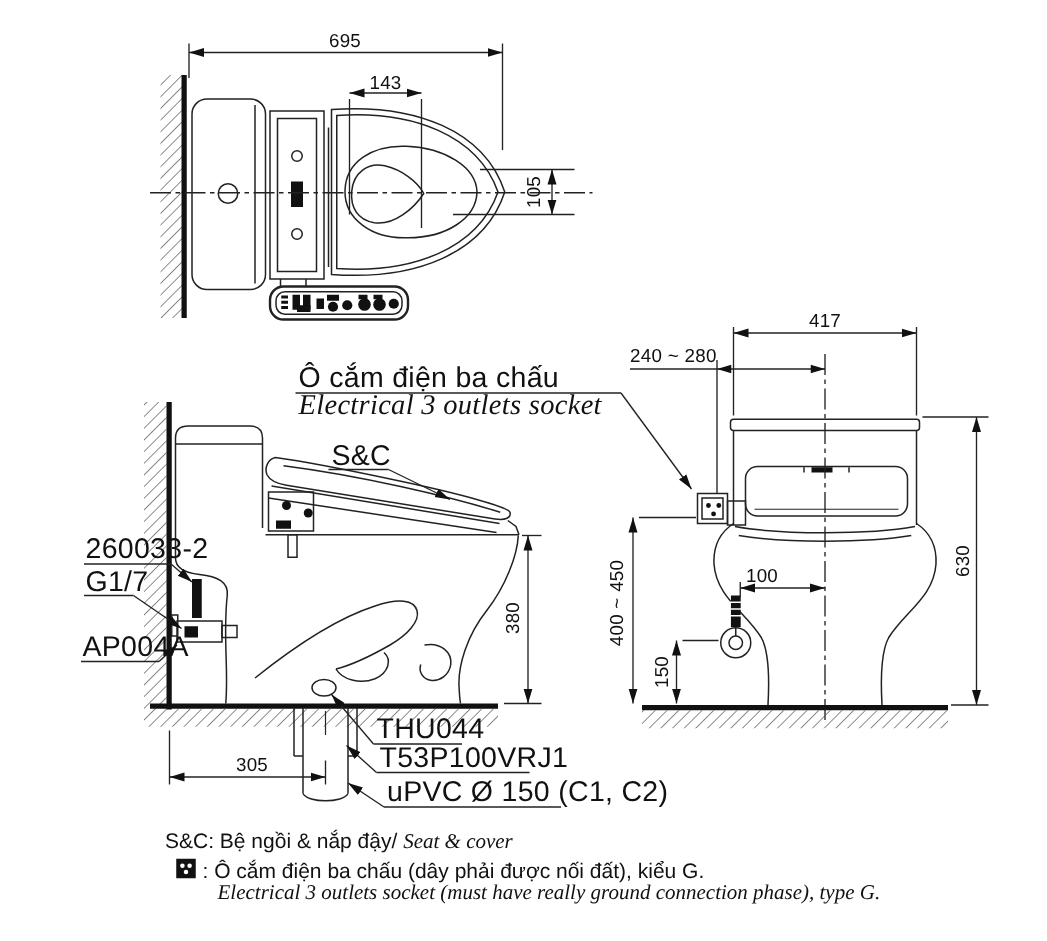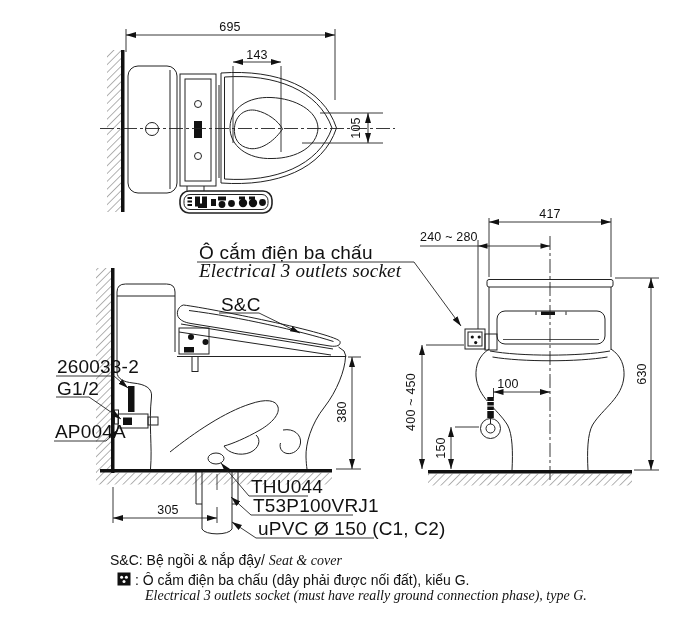--- a/index.html
+++ b/index.html
@@ -234,21 +234,21 @@
 <div class="lbl dim c" style="left:550px;top:207px">417</div>
 <div class="lbl dim v" style="left:642px;top:374px">630</div>
 <div class="lbl dim v" style="left:411px;top:402px">400 ~ 450</div>
 <div class="lbl dim v" style="left:441px;top:448px">150</div>
 <div class="lbl dim c" style="left:508px;top:377px">100</div>
 
 <div class="lbl dim v" style="left:342px;top:412px">380</div>
 <div class="lbl dim c" style="left:168px;top:503px">305</div>
 
 <div class="lbl" style="left:57px;top:360px">260033-2</div>
-<div class="lbl" style="left:57px;top:382px">G1/2</div>
+<div class="lbl" style="left:57px;top:382px">G1/7</div>
 <div class="lbl" style="left:55px;top:425px">AP004A</div>
 
 <div class="lbl" style="left:251px;top:480px">THU044</div>
 <div class="lbl" style="left:253px;top:499px">T53P100VRJ1</div>
 <div class="lbl" style="left:258px;top:522px">uPVC Ø 150 (C1, C2)</div>
 
 <div class="noteline note" style="left:110px;top:552px">
   <span>S&amp;C: Bệ ngồi &amp; nắp đậy/</span>
   <span class="i">Seat &amp; cover</span>
 </div>

